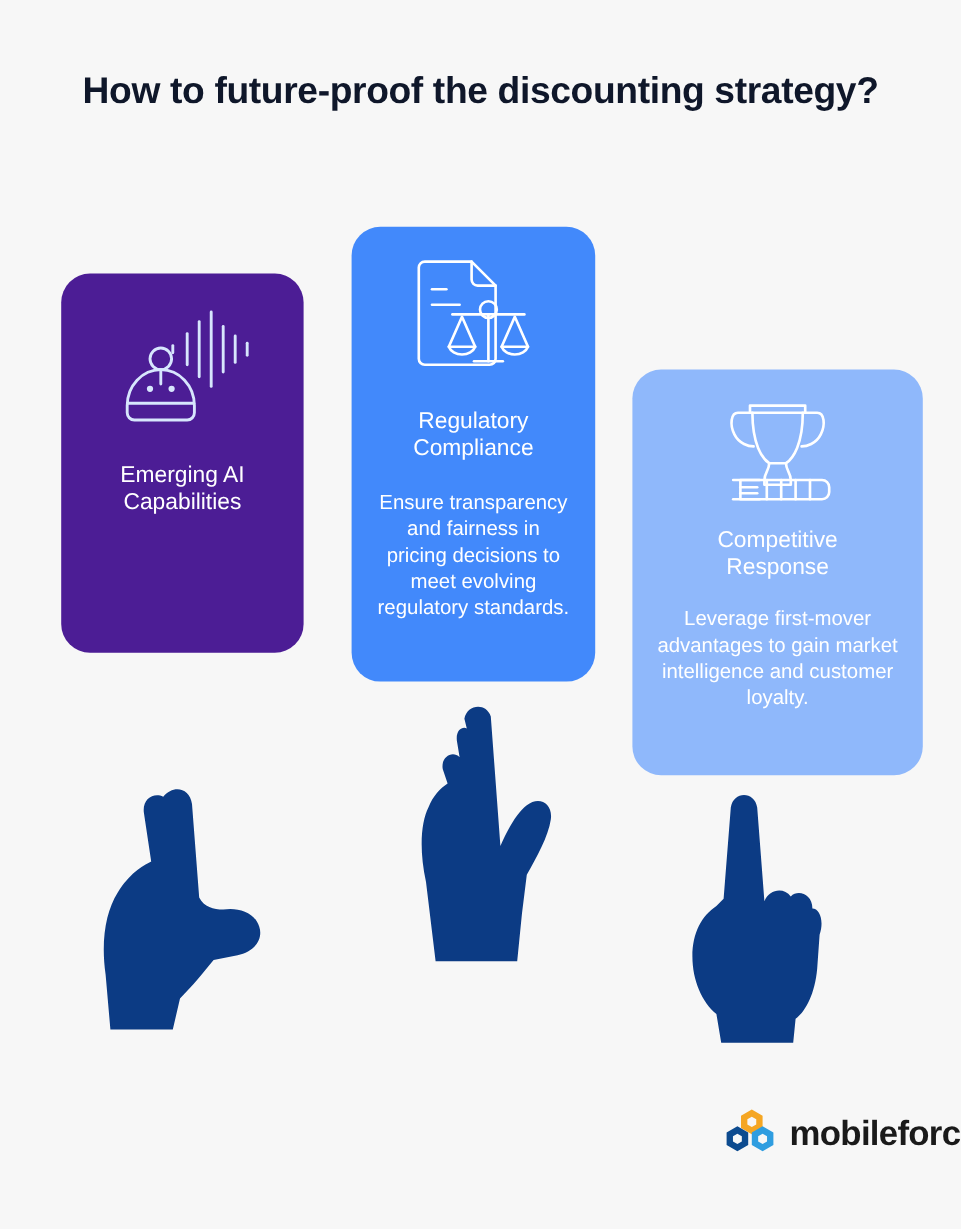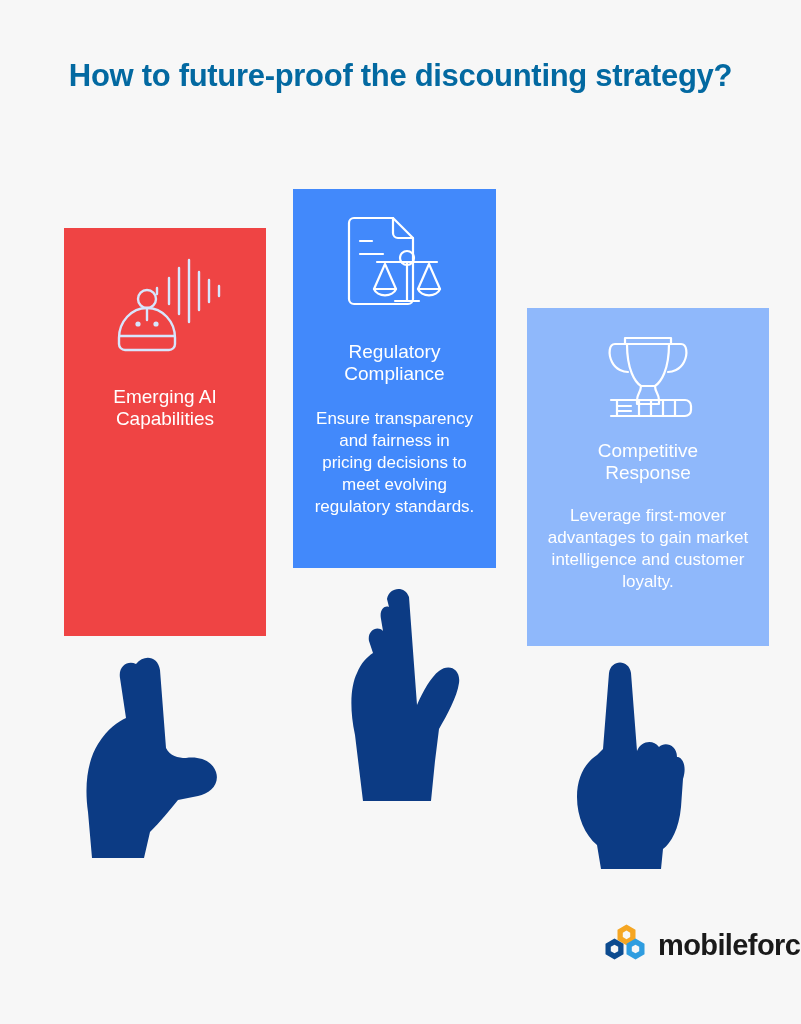--- a/index.html
+++ b/index.html
@@ -25,31 +25,32 @@
   
   .title {
     position: absolute;
     left: 60px;
     top: 56px;
     width: 681px;
     text-align: center;
     font-size: 31px;
     font-weight: bold;
     line-height: 1.28;
-    color: #0369a1;
+    color: #0f172a;
     letter-spacing: -0.3px;
   }
 
   
   .card {
     position: absolute;
     box-sizing: border-box;
     text-align: center;
     color: #ffffff;
     overflow: hidden;
+    border-radius: 24px;
   }
   .card-icon {
     display: block;
     margin: 0 auto;
   }
   .card-heading {
     font-size: 19px;
     font-weight: 400;
     line-height: 1.18;
     color: #ffffff;
@@ -58,25 +59,25 @@
   }
   .card-body {
     font-size: 17px;
     font-weight: 400;
     line-height: 1.3;
     color: #ffffff;
     padding: 0 20px;
   }
 
   #card-1 {
-    left: 64px;
+    left: 51px;
     top: 228px;
     width: 202px;
-    height: 408px;
-    background: #ef4444;
+    height: 316px;
+    background: #4c1d95;
   }
   #card-1 .icon-wrap { padding-top: 28px; }
   #card-1 .card-heading { margin-top: 26px; }
   #card-1 .card-body { margin-top: 24px; }
 
   #card-2 {
     left: 293px;
     top: 189px;
     width: 203px;
     height: 379px;

